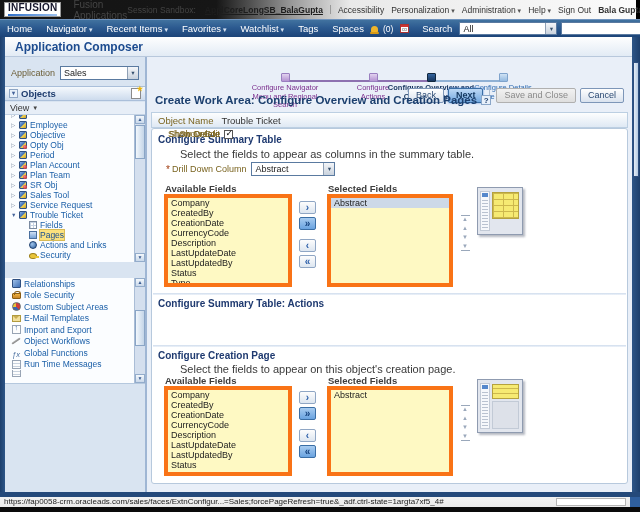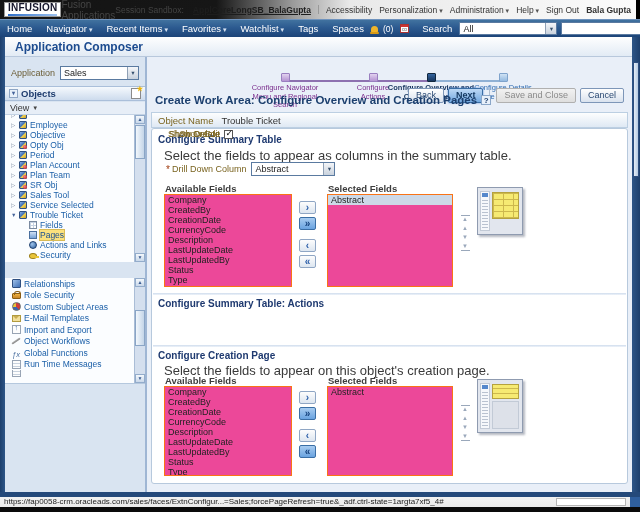--- a/index.html
+++ b/index.html
@@ -5,21 +5,21 @@
 *{margin:0;padding:0;box-sizing:border-box}
 html,body{width:640px;height:512px;overflow:hidden}
 body{position:relative;font-family:"Liberation Sans",sans-serif;font-size:10px;background:#000;color:#222}
 
 
 .topbar{position:absolute;top:0;left:0;width:636px;height:19px;display:flex;align-items:center;
  background:linear-gradient(to right,#141414 0%,#161616 34%,#9a9a9a 46%,#e9e9e9 55%,#fbfbfb 100%)}
 .logo-box{margin-left:4px;background:#fff;border:1px solid #9a9a9a;height:15px;padding:0 3px;display:flex;flex-direction:column;justify-content:center}
 .logo-text{font-weight:bold;font-size:10px;letter-spacing:.2px;color:#15152a;line-height:10px}
 .logo-bar{height:2px;background:linear-gradient(to right,#2f6fc9,#9cc1ef);margin-top:1px}
-.product-name{color:#454545;font-size:10px;}
+.product-name{color:#454545;font-size:10px;margin-left:12px}
 .topbar-right{margin-left:auto;display:flex;align-items:center;gap:7px;padding-right:5px;font-size:8.5px;color:#333;white-space:nowrap}
 .session-label{color:#444}
 .session-value{font-weight:bold;text-decoration:underline;color:#1d1d1d;margin-left:2px}
 .vbar{width:1px;height:9px;background:#999}
 .top-link{color:#333;cursor:pointer}
 .caret::after{content:" ▾";font-size:7px;color:#555}
 .user-name{font-weight:bold}
 
 
 .navbar{position:absolute;top:19px;left:0;width:640px;height:18px;display:flex;align-items:center;
@@ -153,28 +153,28 @@
  font-size:8px;font-weight:bold;text-align:center;line-height:9px;cursor:pointer}
 
 .obj-bar{position:absolute;top:55px;left:4px;width:477px;height:16px;background:linear-gradient(#fdfefe,#dfe9f4);
  border:1px solid #bccfe2;display:flex;align-items:center;padding-left:6px;font-size:9.5px}
 .obj-label{color:#7a6420;margin-right:8px}
 .obj-value{color:#333}
 
 
 .panel{position:absolute;top:71px;left:4px;width:477px;height:356px;background:#fff;border:1px solid #b7c9dd;border-radius:3px}
 .sec-title{position:absolute;left:6px;font-size:10px;font-weight:bold;color:#1f3a70}
-.sec-instr{position:absolute;left:12px;font-size:13px;color:#3a3a3a}
+.sec-instr{position:absolute;left:28px;font-size:11px;color:#3a3a3a}
 .divider{position:absolute;left:1px;right:1px;height:2px;background:linear-gradient(#cfdced,#eef3fa)}
 .req{color:#a03c10;margin-right:2px}
 .drill-row{position:absolute;top:33px;left:14px;display:flex;align-items:center}
 .drill-label{color:#7a6420;font-size:9px;margin-right:5px}
 .drill-select{width:84px;height:14px}
 .flabel{position:absolute;font-size:9.5px;font-weight:bold;color:#3d3d3d}
-.fieldlist{position:absolute;border:1px solid #f97316;background:#ec4899;overflow:hidden}
+.fieldlist{position:absolute;border:4px solid #f97316;background:#fef9c3;overflow:hidden}
 .fieldlist .item{height:10px;line-height:10px;padding-left:3px;font-size:9px;color:#222;cursor:pointer;white-space:nowrap}
 .fieldlist .item.selected{background:#cdd9e8}
 .shuttle{position:absolute;width:18px}
 .sh-btn{position:absolute;left:0;width:17px;height:13px;border:1px solid #8fa6c4;border-radius:2px;
  background:linear-gradient(#fdfdfd,#dde6f0);text-align:center;cursor:pointer;font-weight:bold;color:#2a5da8;font-size:10px;line-height:11px}
 .sh-btn.active{background:linear-gradient(#a8ccf0,#6aa3e0);border-color:#3a6ea5;color:#13407c}
 .sh-btn[data-icon="move-right-icon"]::before{content:"›"}
 .sh-btn[data-icon="move-all-right-icon"]::before{content:"»"}
 .sh-btn[data-icon="move-left-icon"]::before{content:"‹"}
 .sh-btn[data-icon="move-all-left-icon"]::before{content:"«"}
@@ -325,21 +325,21 @@
             <span class="tlabel">SR Obj</span>
           </div>
             <div class="trow">
             <span class="twisty"></span>
             <span class="ticon" data-icon="object-icon"></span>
             <span class="tlabel">Sales Tool</span>
           </div>
             <div class="trow">
             <span class="twisty"></span>
             <span class="ticon" data-icon="object-icon"></span>
-            <span class="tlabel">Service Selected</span>
+            <span class="tlabel">Service Request</span>
           </div>
             <div class="trow expanded">
             <span class="twisty"></span>
             <span class="ticon" data-icon="object-icon"></span>
             <span class="tlabel">Trouble Ticket</span>
           </div>
           </div>
         <div class="child-rows">
 
         <div class="trow leaf">

